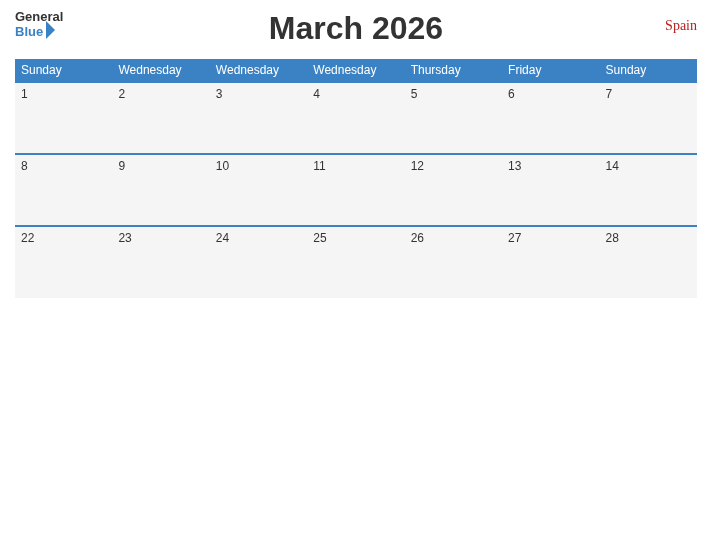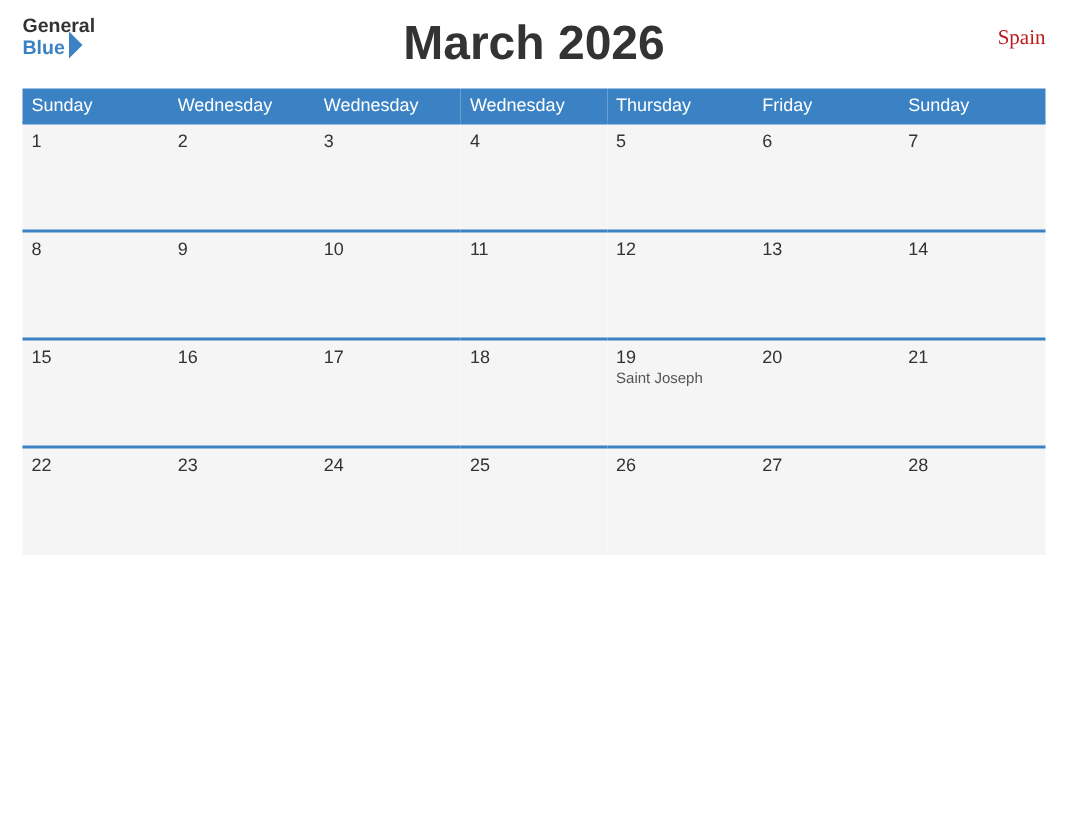--- a/index.html
+++ b/index.html
@@ -178,44 +178,20 @@
           </td>
           <td>
             <span class="day-number">13</span>
           </td>
           <td>
             <span class="day-number">14</span>
           </td>
         </tr>
         <tr>
           <td>
-            <span class="day-number">15</span>
-          </td>
-          <td>
-            <span class="day-number">16</span>
-          </td>
-          <td>
-            <span class="day-number">17</span>
-          </td>
-          <td>
-            <span class="day-number">18</span>
-          </td>
-          <td>
-            <span class="day-number">19</span>
-            <span class="event-text">Saint Joseph</span>
-          </td>
-          <td>
-            <span class="day-number">20</span>
-          </td>
-          <td>
-            <span class="day-number">21</span>
-          </td>
-        </tr>
-        <tr>
-          <td>
             <span class="day-number">22</span>
           </td>
           <td>
             <span class="day-number">23</span>
           </td>
           <td>
             <span class="day-number">24</span>
           </td>
           <td>
             <span class="day-number">25</span>

